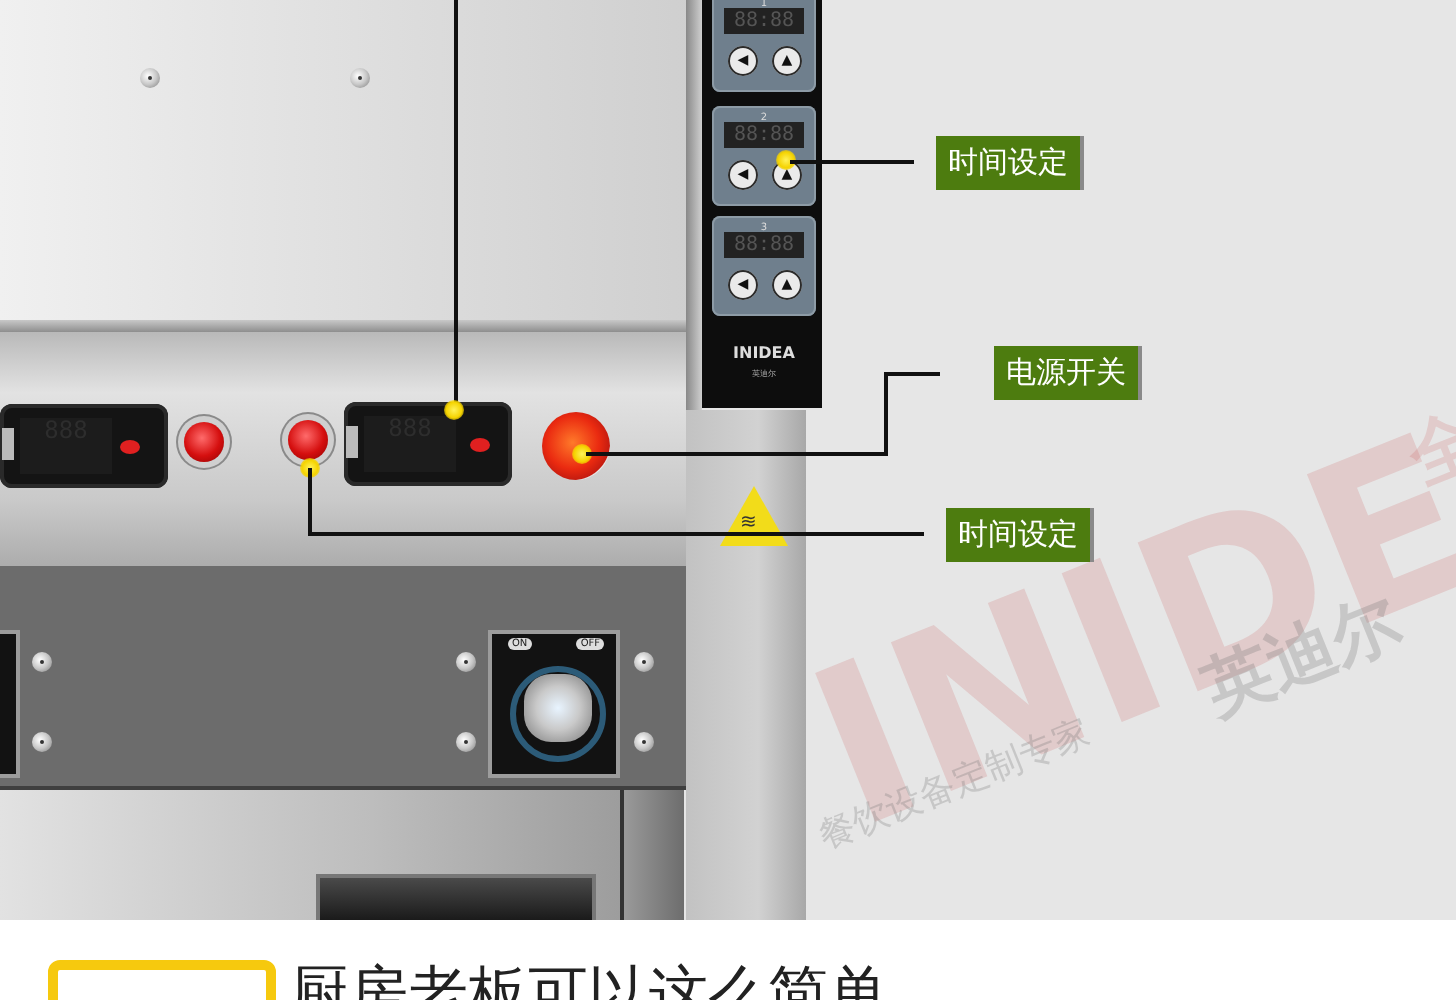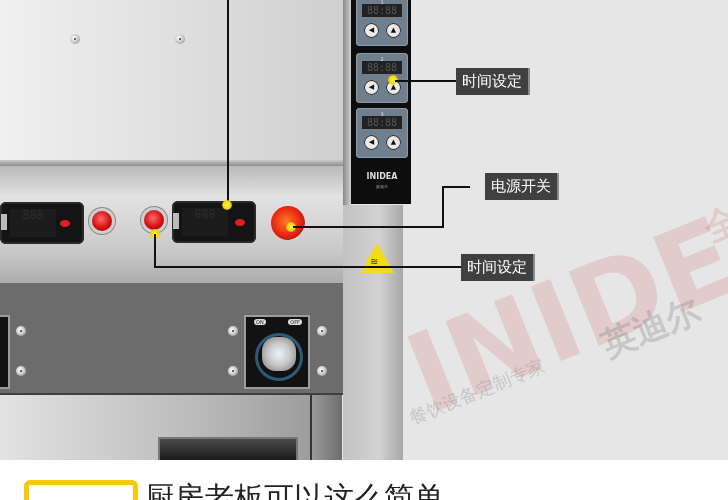--- a/index.html
+++ b/index.html
@@ -64,22 +64,22 @@
   .warn-sym { position: absolute; left: 370px; top: 257px; font-size: 10px; color: #333; line-height: 10px; }
 
   
   .wm { position: absolute; color: rgba(200,60,60,0.16); font-weight: bold; font-family: "DejaVu Sans", sans-serif; white-space: nowrap; }
   .wm-gray { position: absolute; color: rgba(120,120,120,0.28); font-family: "DejaVu Sans", sans-serif; white-space: nowrap; }
 
   
   .leader { position: absolute; background: #111; }
   .hot-dot { position: absolute; width: 10px; height: 10px; border-radius: 50%;
     background: radial-gradient(circle, #fff25a 0%, #f5d300 55%, rgba(245,211,0,0) 100%); }
-  .callout { position: absolute; background: #404040; color: #ffffff; font-size: 15px; line-height: 26px; height: 27px; padding: 0 6px;
-    border-right: 2px solid #8a8a8a; white-space: nowrap; }
+  .callout { position: absolute; background: #4d7c0f; color: #ffffff; font-size: 15px; line-height: 26px; height: 27px; padding: 0 6px;
+    border-right: 2px solid #8a8a8a; white-space: nowrap; margin-left: 12px; }
 
   
   .bottom { position: absolute; left: 0; top: 460px; width: 728px; height: 40px; background: #ffffff; }
   .yellow-box { position: absolute; left: 24px; top: 480px; width: 114px; height: 40px; border: 5px solid #f6c90e; border-radius: 6px; background: #fff; }
   .bottom-title { position: absolute; left: 144px; top: 481px; font-size: 30px; color: #222; line-height: 34px; white-space: nowrap; }
 </style>
 </head>
 <body>
 
 <div class="photo">

